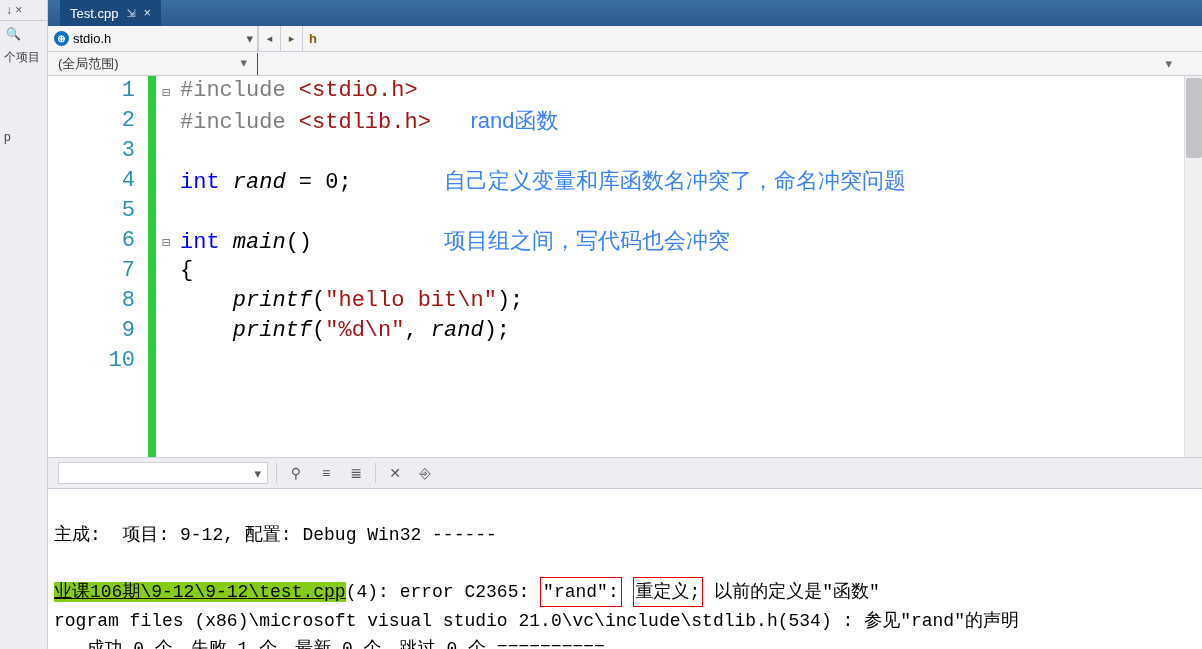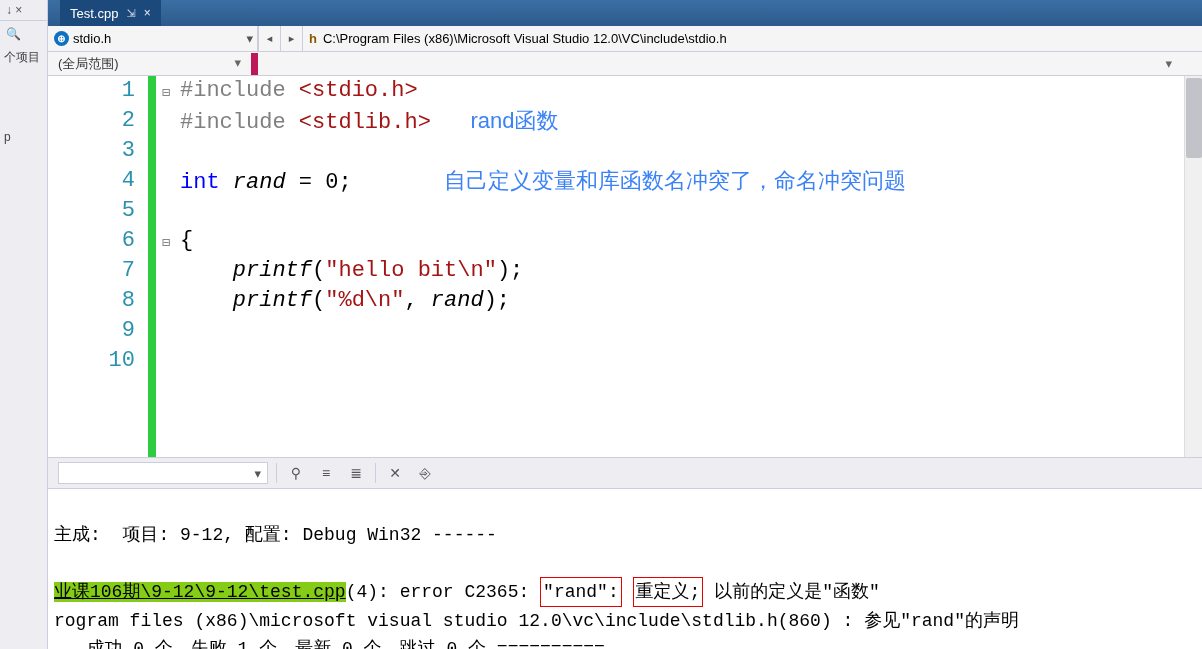--- a/index.html
+++ b/index.html
@@ -103,21 +103,21 @@
     
     .scope-row {
       background: #f5f5f5;
       border-bottom: 1px solid #cccedb;
       display: flex;
       height: 24px;
       align-items: center;
     }
     .scope-box {
       padding: 2px 10px;
-      border-right: 7px solid #be185d;
+      border-right: 1px solid #be185d;
       font-size: 13px;
       color: #333;
       width: 210px;
     }
     .scope-dd-arrow {
       margin-left: auto;
       color: #666;
     }
     .scope-right { flex: 1; display:flex; justify-content:flex-end; padding-right: 30px;}
     
@@ -246,21 +246,20 @@
       <span class="nav-icon">⊕</span>
       <span class="nav-left-text">stdio.h</span>
       <span class="nav-dd">▾</span>
     </div>
     <div class="nav-mid-controls">
       <div class="nav-arrow">◂</div>
       <div class="nav-arrow">▸</div>
     </div>
     <div class="nav-path">
       <span class="nav-path-icon">h</span>
-      <span>C:\Program Files (x86)\Microsoft Visual Studio 12.0\VC\include\stdio.h</span>
     </div>
   </div>
 
   <div class="scope-row">
     <div class="scope-box" style="display:flex;">
       <span>(全局范围)</span>
       <span class="scope-dd-arrow">▾</span>
     </div>
     <div class="scope-right">
         <span style="color:#666">▾</span>
@@ -292,20 +291,21 @@
         <div></div>
         <div></div>
         <div></div>
     </div>
     <div class="code-col">
       <div class="linewrap"><span class="kw-pp">#include</span> <span class="str">&lt;stdio.h&gt;</span></div>
       <div class="linewrap"><span class="kw-pp">#include</span> <span class="str">&lt;stdlib.h&gt;</span>   <span class="annot">rand函数</span></div>
       <div class="linewrap"></div>
       <div class="linewrap"><span class="kw-blue">int</span> <span class="ident-italic">rand</span> <span>=</span> <span class="num">0</span><span>;</span>       <span class="annot">自己定义变量和库函数名冲突了，命名冲突问题</span></div>
       <div class="linewrap"></div>
+      <div class="linewrap"><span class="kw-blue">int</span> <span class="func-italic">main</span><span>()</span>          <span class="annot">项目组之间，写代码也会冲突</span></div>
       <div class="linewrap"><span>{</span></div>
       <div class="linewrap"><span>    </span><span class="func-italic">printf</span><span>(</span><span class="str">"hello bit\n"</span><span>);</span></div>
       <div class="linewrap"><span>    </span><span class="func-italic">printf</span><span>(</span><span class="str">"%d\n"</span><span>, </span><span class="ident-italic">rand</span><span>);</span></div>
       <div class="linewrap"></div>
     </div>
     <div class="editor-scroll">
       <div class="scroll-thumb"></div>
     </div>
   </div>
 
@@ -319,17 +319,17 @@
     <div class="out-btn">≣</div>
     <div class="out-sep"></div>
     <div class="out-btn">✕</div>
     <div class="out-btn">⎆</div>
   </div>
 
   <div class="output">
 <span>主成:  项目: 9-12, 配置: Debug Win32 ------</span>
 
 <span class="hl-yellow">业课106期\9-12\9-12\test.cpp</span><span>(4): error C2365: </span><span class="redbox">"rand":</span> <span class="redbox">重定义;</span><span> 以前的定义是"函数"</span>
-<span>rogram files (x86)\microsoft visual studio 12.0\vc\include\stdlib.h(860) : 参见"rand"的声明</span>
+<span>rogram files (x86)\microsoft visual studio 21.0\vc\include\stdlib.h(534) : 参见"rand"的声明</span>
 <span>   成功 0 个，失败 1 个，最新 0 个，跳过 0 个 ==========</span>
   </div>
 
 </div>
 
 </body></html>

